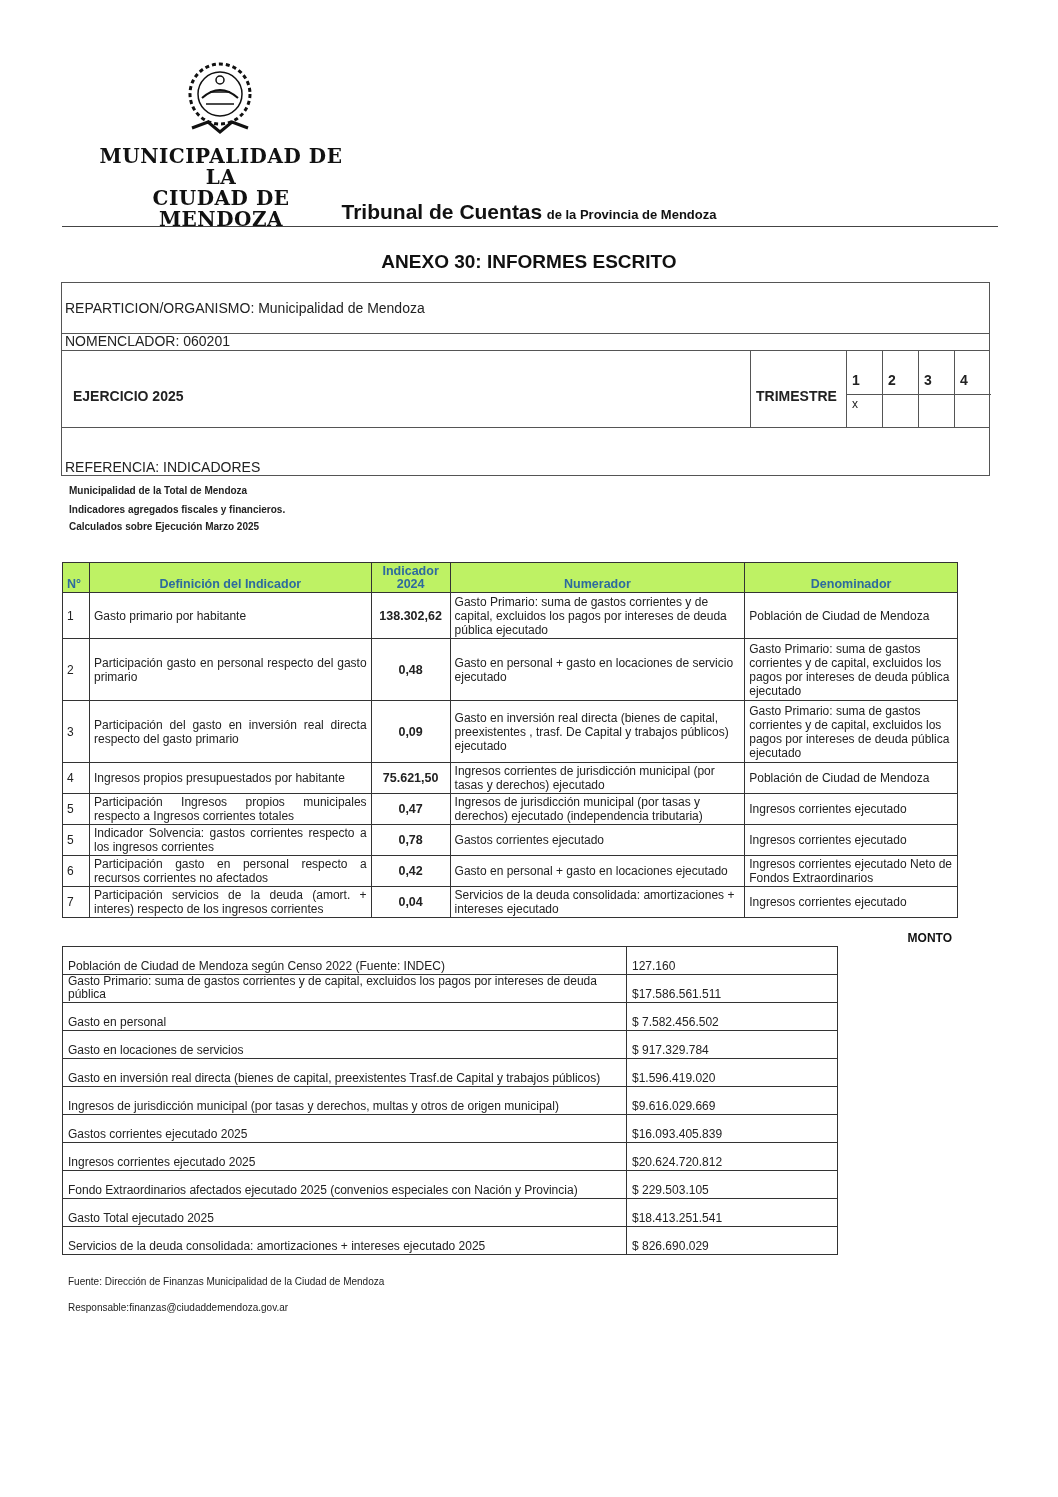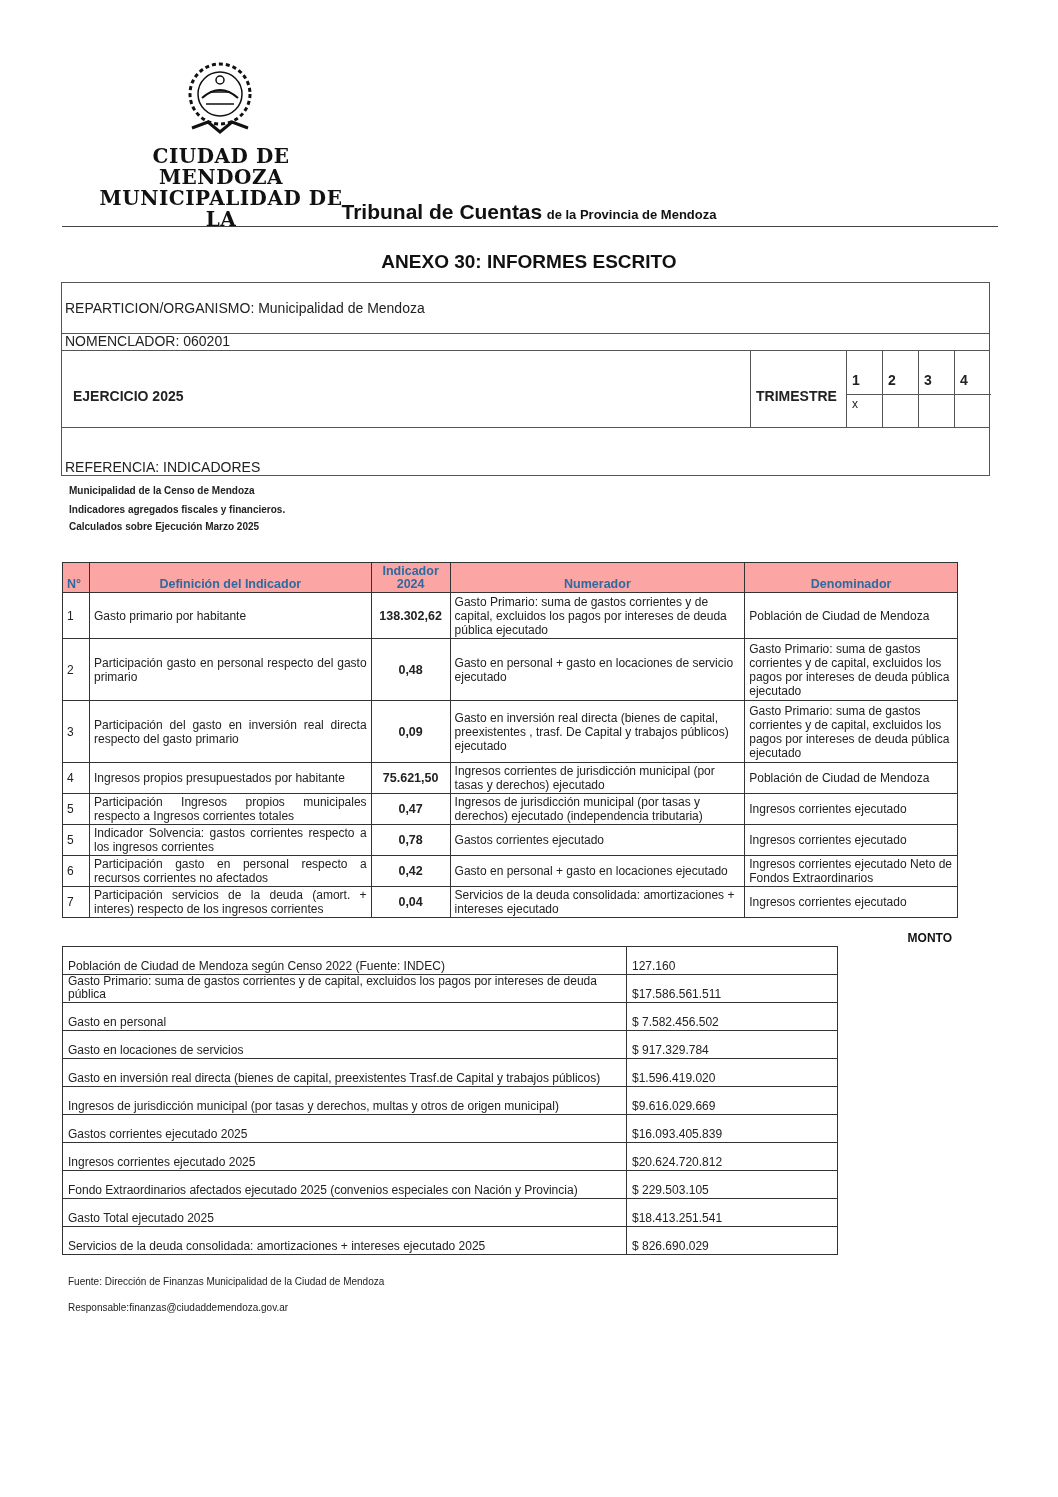--- a/index.html
+++ b/index.html
@@ -30,21 +30,21 @@
   .qcell.top span { position: absolute; left: 5px; top: 22px; }
   .qcell.bot { top: 45px; height: 32px; }
   .qcell.bot span { position: absolute; left: 5px; top: 2px; font-size: 12px; }
   .r4 { top: 160px; height: 48px; border-bottom: none; } .r4 span { top: 16px; }
   
   .sub { left: 69px; font-size: 10px; font-weight: bold; color: #222; }
   .sub1 { top: 485px; } .sub2 { top: 504px; } .sub3 { top: 521px; }
   
   table { border-collapse: collapse; }
   .ind-table { position: absolute; left: 62px; top: 562px; width: 896px; font-size: 12px; color: #222; }
-  .ind-table th { background: #fca5a5; color: #2d6a9e; font-weight: bold; font-size: 12.5px; border: 1.5px solid #333; vertical-align: bottom; padding: 0 4px 1px 4px; line-height: 13px; }
+  .ind-table th { background: #bef264; color: #2d6a9e; font-weight: bold; font-size: 12.5px; border: 1.5px solid #333; vertical-align: bottom; padding: 0 4px 1px 4px; line-height: 13px; }
   .ind-table td { border: 1.5px solid #333; padding: 1px 4px; line-height: 14px; vertical-align: middle; }
   .ind-table td.num { text-align: left; }
   .ind-table td.val { text-align: center; font-weight: bold; font-size: 12.5px; }
   .ind-table td.def { text-align: justify; text-align-last: left; }
   
   .monto-label { left: 880px; top: 931px; width: 72px; text-align: right; font-weight: bold; font-size: 12px; }
   .amt-table { position: absolute; left: 62px; top: 946px; width: 776px; font-size: 12px; color: #222; }
   .amt-table td { border: 1.5px solid #333; height: 26px; vertical-align: bottom; padding: 0 5px 1px 5px; line-height: 13px; }
   .amt-table td.amt { width: 200px; }
   .foot { left: 68px; font-size: 10px; color: #222; }
@@ -57,22 +57,22 @@
   <svg width="88" height="88" viewBox="0 0 88 88">
     <circle cx="44" cy="42" r="30" fill="none" stroke="#111" stroke-width="3" stroke-dasharray="4 3"></circle>
     <circle cx="44" cy="42" r="22" fill="none" stroke="#111" stroke-width="1.5"></circle>
     <path d="M26 46 Q44 30 62 46" fill="none" stroke="#111" stroke-width="2"></path>
     <path d="M30 52 L58 52 M34 40 L54 40" stroke="#111" stroke-width="1.5"></path>
     <circle cx="44" cy="28" r="4" fill="none" stroke="#111" stroke-width="1.5"></circle>
     <path d="M16 76 L32 70 L44 80 L56 70 L72 76" fill="none" stroke="#111" stroke-width="3"></path>
   </svg>
 </div>
 <div class="abs logo-text">
+  <div>MUNICIPALIDAD DE LA</div>
   <div>CIUDAD DE MENDOZA</div>
-  <div>MUNICIPALIDAD DE LA</div>
 </div>
 
 <div class="abs tribunal">
   <span class="big">Tribunal de Cuentas</span>
   <span class="small">de la Provincia de Mendoza</span>
 </div>
 <div class="abs rule"></div>
 <div class="abs anexo">ANEXO 30: INFORMES ESCRITO</div>
 
 <div class="abs infobox">
@@ -111,21 +111,21 @@
       <div class="qcell bot" style="left:108px; width:37px">
           <span></span>
         </div>
     </div>
   </div>
   <div class="info-row r4">
     <span>REFERENCIA: INDICADORES</span>
   </div>
 </div>
 
-<div class="abs sub sub1">Municipalidad de la Censo de Mendoza</div>
+<div class="abs sub sub1">Municipalidad de la Total de Mendoza</div>
 <div class="abs sub sub2">Indicadores agregados fiscales y financieros.</div>
 <div class="abs sub sub3">Calculados sobre Ejecución Marzo 2025</div>
 
 <table class="ind-table">
   <colgroup>
     <col style="width:27px">
       <col style="width:282px">
       <col style="width:79px">
       <col style="width:295px">
       <col style="width:213px">

